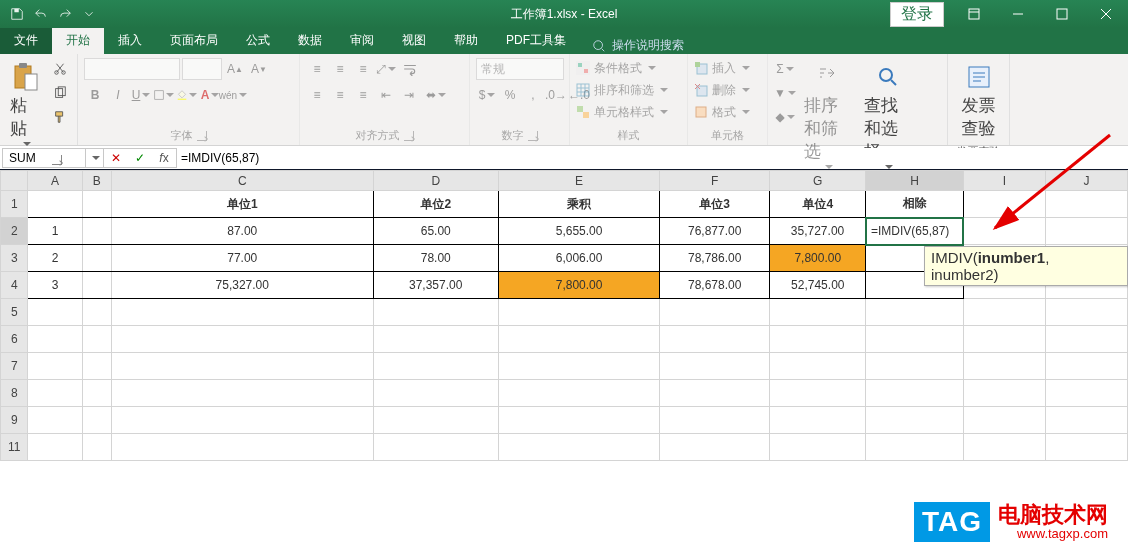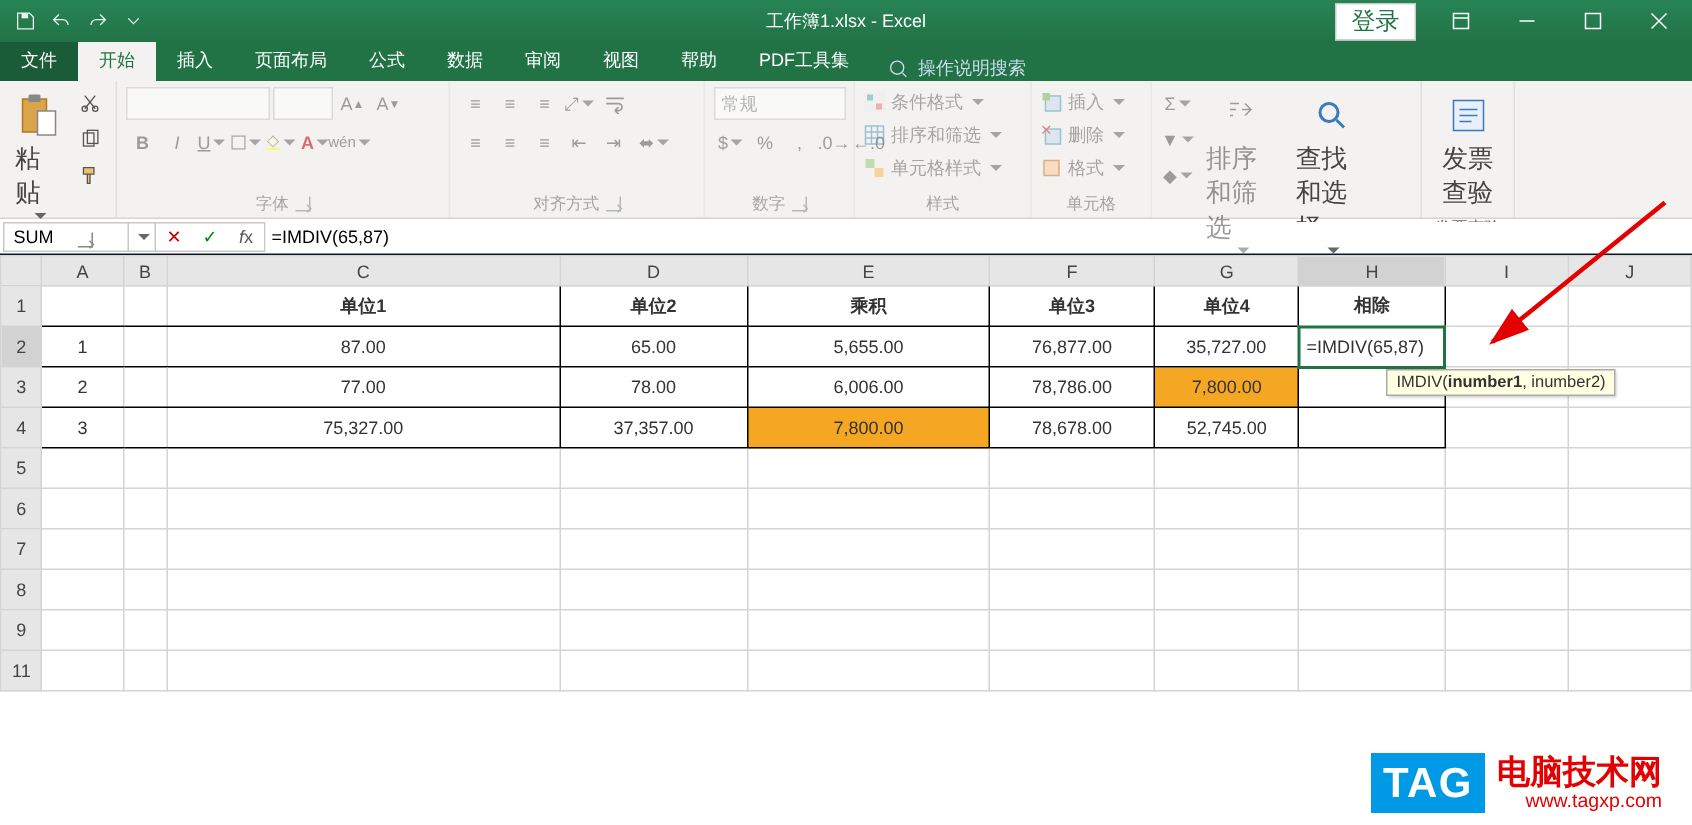--- a/index.html
+++ b/index.html
@@ -52,21 +52,21 @@
 .sheet .rowhdr.sel-row{background:#d2d2d2;}
 .selcell{width:10px;height:20px;background:#e6e6e6;}
 .thick{border:1px solid #000 !important;}
 .thick-top{border-top:1px solid #000 !important;}
 .thick-bottom{border-bottom:1px solid #000 !important;}
 .thick-left{border-left:1px solid #000 !important;}
 .thick-right{border-right:1px solid #000 !important;}
 .bold-hdr{font-weight:bold;}
 .orange{background:#f5a623;}
 .editing-cell{border:2px solid #217346 !important;text-align:left !important;padding-left:4px !important;background:#fff;}
-.tooltip{position:absolute;background:#ffffe1;border:1px solid #aaa;font-size:11px;padding:2px 6px;color:#333;box-shadow:1px 1px 2px rgba(0,0,0,.2);}
+.tooltip{position:absolute;background:#ffffe1;border:1px solid #aaa;font-size:15px;padding:2px 6px;color:#333;box-shadow:1px 1px 2px rgba(0,0,0,.2);}
 .arrow{position:absolute;pointer-events:none;}
 .tag-logo{position:absolute;right:20px;bottom:8px;display:flex;align-items:center;gap:8px;}
 .tag-badge{background:#0099e5;color:#fff;font-weight:bold;font-size:28px;padding:4px 8px;letter-spacing:1px;font-family:Arial;}
 .tag-text{color:#e40000;font-size:22px;font-weight:bold;line-height:1;}
 .tag-url{color:#e40000;font-size:13px;text-align:right;}
 .caret{display:inline-block;border:4px solid transparent;border-top-color:#666;margin-left:2px;transform:translateY(2px);}
 .disabled{opacity:.55;}
 </style>
 </head>
 <body>

